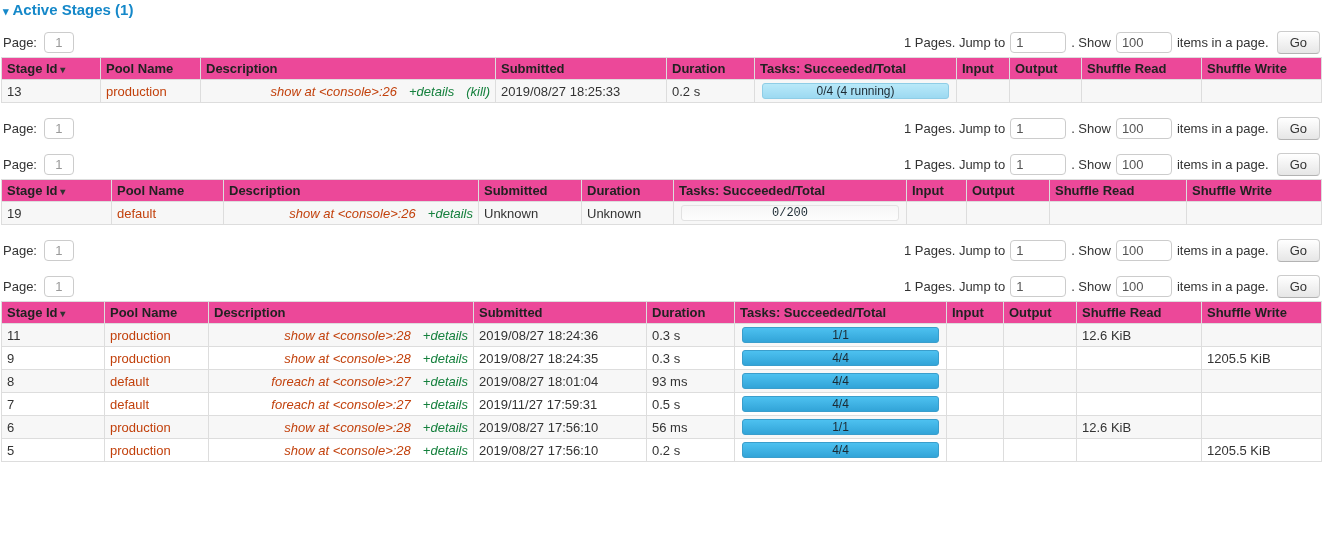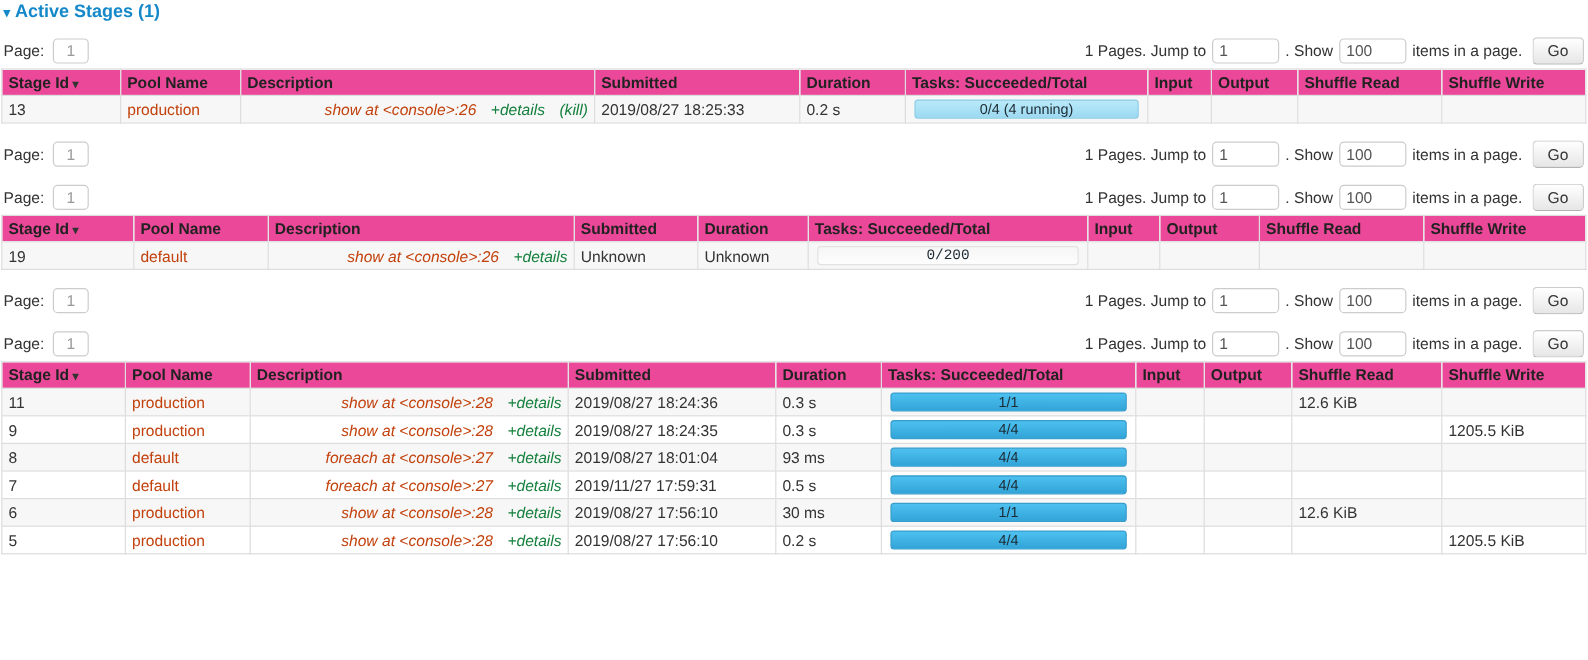--- a/index.html
+++ b/index.html
@@ -390,21 +390,21 @@
           <tr>
             <td>6</td>
             <td><a href="#">production</a></td>
             <td>
               <div class="desc-wrap">
                 <a href="#">show at &lt;console&gt;:28</a>
                 <span class="desc-extra"><a href="#">+details</a></span>
               </div>
             </td>
             <td>2019/08/27 17:56:10</td>
-            <td>30 ms</td>
+            <td>56 ms</td>
             <td>
               <div class="pbar completed">1/1</div>
             </td>
             <td></td>
             <td></td>
             <td>12.6 KiB</td>
             <td></td>
           </tr>
           <tr>
             <td>5</td>

